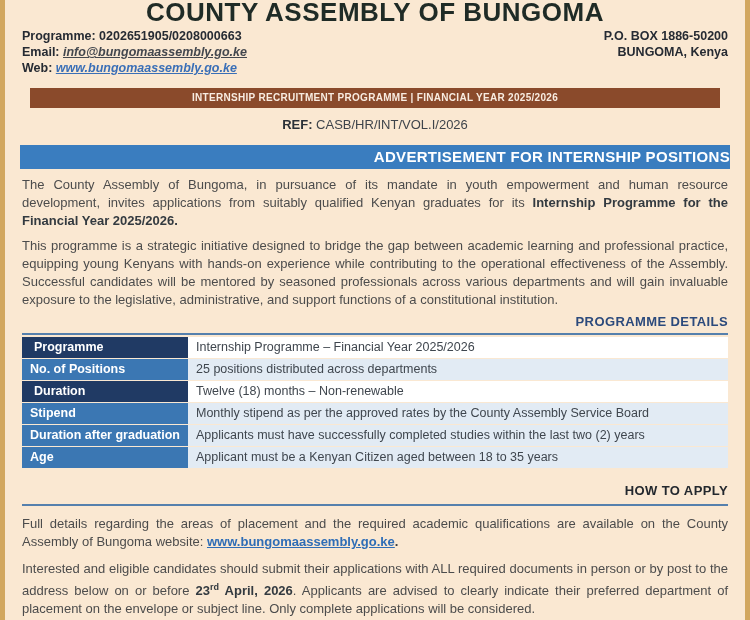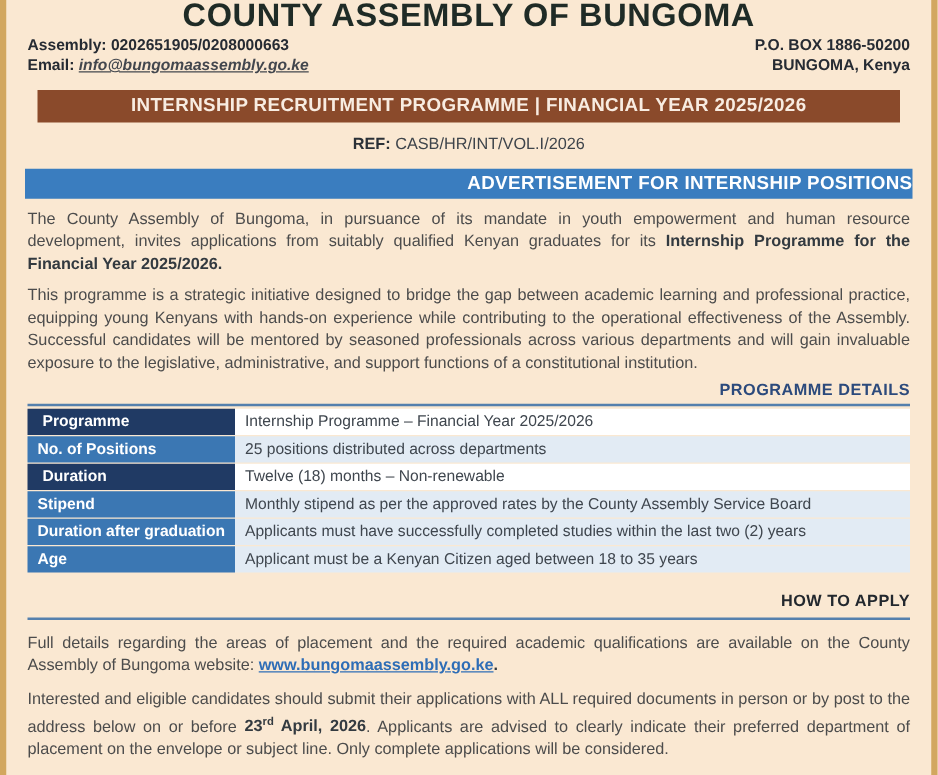--- a/index.html
+++ b/index.html
@@ -51,21 +51,21 @@
   .web-link{color:#3a6fb7;}
   .contact-right{text-align:right;}
   .banner{
     text-align:center;
     font-weight:bold;
     color:#f8ece1;
   }
   .banner-brown{
     margin:12px 8px 0;
     background:var(--brown-banner);
-    font-size:15px;
+    font-size:10px;
     letter-spacing:.3px;
     padding:4px 0 5px;
   }
   .ref-line{
     margin-top:9px;
     text-align:center;
     font-size:13px;
     color:#3e444b;
   }
   .ref-line b{color:#2b3138;}
@@ -131,22 +131,23 @@
 </style>
 </head>
 <body>
 
 <div class="page">
 
   <h1 class="doc-title">COUNTY ASSEMBLY OF BUNGOMA</h1>
 
   <div class="contact-row">
     <div class="contact-left">
-      <div><span class="lbl">Assembly:</span><span> 0202651905/0208000663</span></div>
+      <div><span class="lbl">Programme:</span><span> 0202651905/0208000663</span></div>
       <div><span class="lbl">Email:</span> <a href="#" class="linkish email-link">info@bungomaassembly.go.ke</a></div>
+      <div><span class="lbl">Web:</span> <a href="#" class="linkish web-link">www.bungomaassembly.go.ke</a></div>
     </div>
     <div class="contact-right">
       <div>P.O. BOX 1886-50200</div>
       <div>BUNGOMA, Kenya</div>
     </div>
   </div>
 
   <div class="banner banner-brown">INTERNSHIP RECRUITMENT PROGRAMME | FINANCIAL YEAR 2025/2026</div>
 
   <div class="ref-line"><b>REF:</b><span> CASB/HR/INT/VOL.I/2026</span></div>

